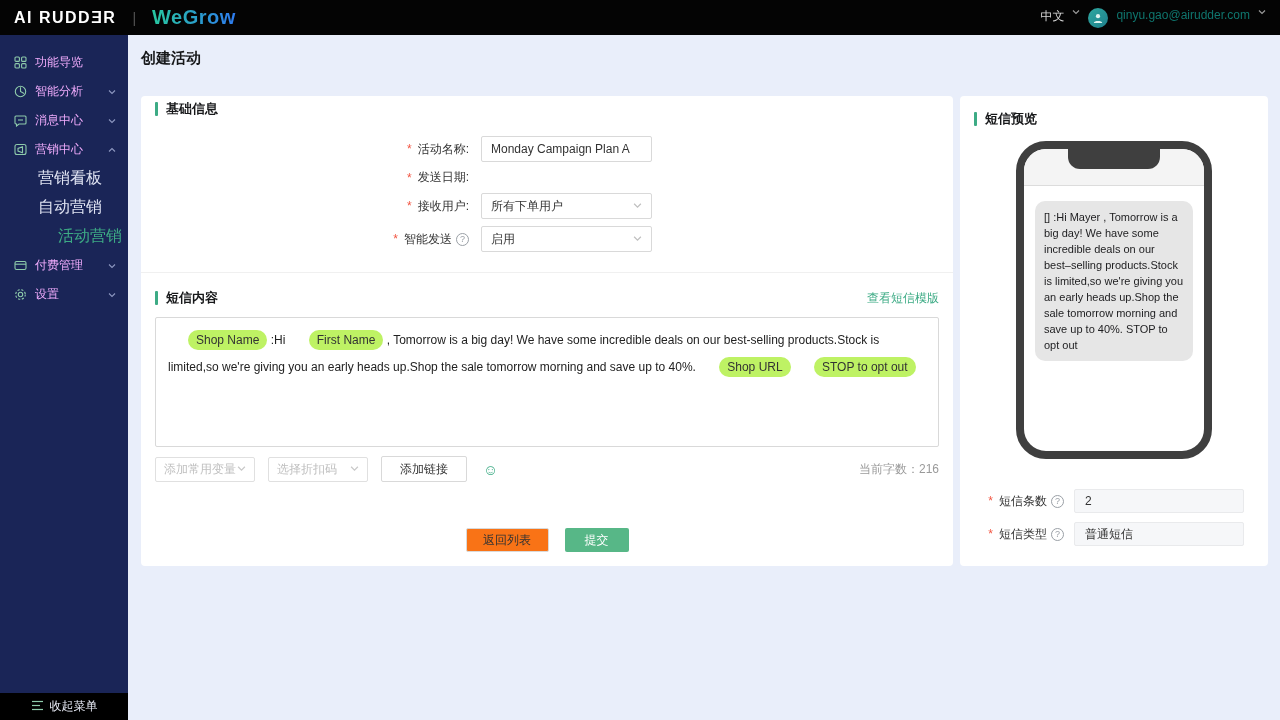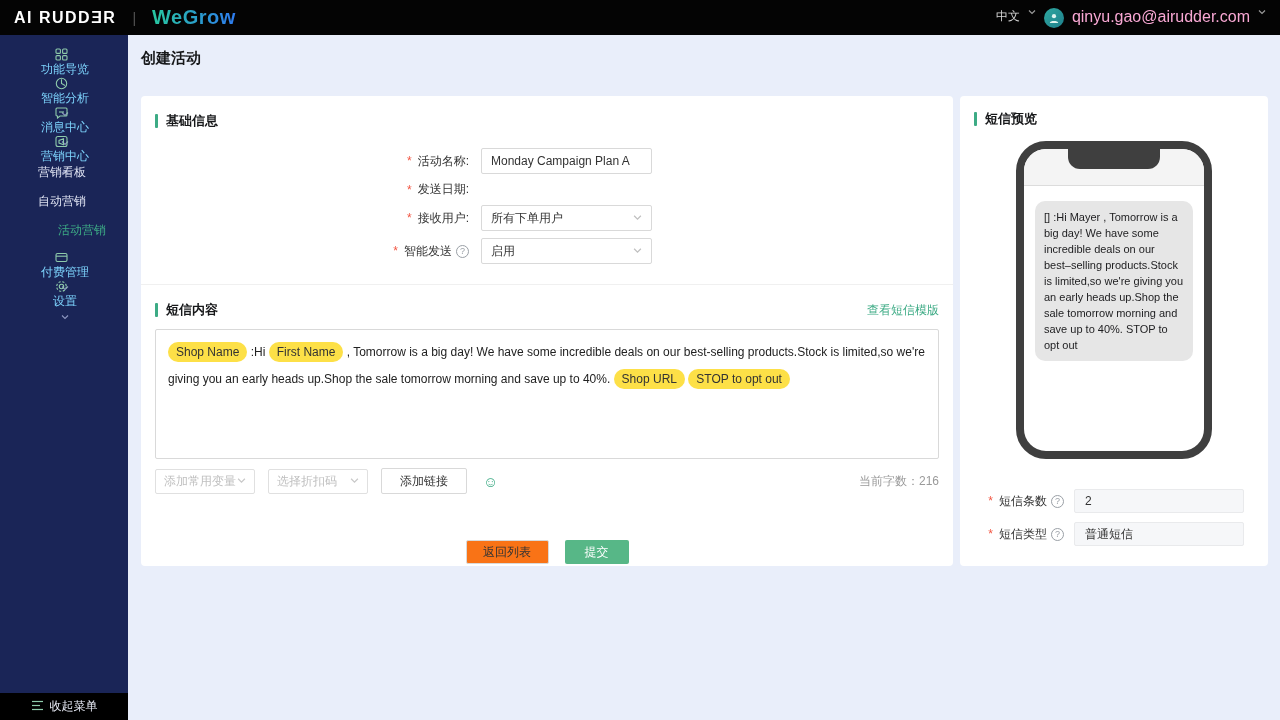--- a/index.html
+++ b/index.html
@@ -14,43 +14,43 @@
   .product-name { font-size:20px; font-weight:700; letter-spacing:.5px;
     background:linear-gradient(90deg,#27c79f,#2e7bf0); -webkit-background-clip:text;
     background-clip:text; color:transparent; }
   .topbar-right { margin-left:auto; display:flex; align-items:flex-start; gap:8px; }
   .lang { color:#d6d6d6; font-size:12px; }
   .chev { display:inline-block; width:8px; height:8px; }
   .chev svg { display:block; }
   .avatar { width:20px; height:20px; border-radius:50%;
     background:linear-gradient(135deg,#2ea8a0,#1f7f8c); display:flex; align-items:center;
     justify-content:center; }
-  .email { color:#f9a8d4; font-size:16px; }
+  .email { color:#0f766e; font-size:12px; }
 
   
   .sidebar { position:absolute; left:0; top:35px; width:128px; height:658px; background:#1a2557; }
   .side-item { display:flex; align-items:center; height:29px; padding:0 12px 0 14px;
-    color:#7dd3fc; font-size:12px; cursor:pointer;flex-direction:column; }
+    color:#f0abfc; font-size:12px; cursor:pointer; }
   .side-item .icon { width:13px; height:13px; margin-right:8px; display:flex; align-items:center; }
   .side-item .lbl { flex:1; white-space:nowrap; }
   .side-item .arrow { color:#8d97c0; }
-  .side-sub { display:flex; height:29px; padding-left:38px; color:#dfe3f2;
-    font-size:12px; cursor:pointer; }
+  .side-sub { display:flex; align-items:center; height:29px; padding-left:38px; color:#dfe3f2;
+    font-size:16px; cursor:pointer; }
   .side-sub.active { color:#3dab85;margin-left:20px; }
   .collapse-bar { position:absolute; left:0; top:693px; width:128px; height:27px; background:#000;
     display:flex; align-items:center; justify-content:center; gap:6px; color:#e8ebf6;
     font-size:12px; cursor:pointer; }
 
   
   .main { position:absolute; left:128px; top:35px; width:1152px; height:685px; background:#e9eefa;
     padding:14px 12px 0 13px; }
   .page-title { font-size:15px; font-weight:700; color:#17181a; margin-bottom:28px; }
   .content-row { display:flex; gap:7px; }
   .card { background:#fff; border-radius:4px; }
-  .card-left { flex:1; height:470px; padding:16px 14px 0 14px; position:relative; }
+  .card-left { flex:1; height:470px; padding:4px 14px 0 14px; position:relative; }
   .card-right { width:308px; height:470px; padding:14px 14px 0 14px; }
 
   .sec-head { display:flex; align-items:center; }
   .sec-bar { width:3px; height:14px; background:#3dab85; border-radius:1px; margin-right:8px; }
   .sec-title { font-size:13px; font-weight:700; color:#17181a; }
   .sec-link { margin-left:auto; font-size:12px; color:#3dab85; cursor:pointer; }
 
   
   .form { margin-top:18px; }
   .form-row { display:flex; align-items:center; margin-bottom:7px; }
@@ -63,22 +63,22 @@
   .ctl .sel-arrow { color:#c0c0c0; }
   .help { width:13px; height:13px; border:1px solid #9aa0a6; border-radius:50%; color:#9aa0a6;
     font-size:9px; display:inline-flex; align-items:center; justify-content:center; }
 
   .hr { height:1px; background:#f0f0f0; margin:20px -14px 0 -14px; }
   .sms-head { margin-top:16px; }
 
   
   .editor { margin-top:10px; border:1px solid #d9d9d9; border-radius:2px; height:130px;
     padding:9px 12px; font-size:12px; color:#222; line-height:27px; }
-  .pill { background:#fde047; border-radius:10px; padding:3px 8px; font-size:12px; color:#333;
-    white-space:nowrap; }
+  .pill { background:#bef264; border-radius:10px; padding:3px 8px; font-size:12px; color:#333;
+    white-space:nowrap;margin-left:20px; }
 
   .editor-tools { display:flex; align-items:center; margin-top:9px; gap:13px; }
   .tool-select { width:100px; height:25px; border:1px solid #e0e0e0; border-radius:2px;
     display:flex; align-items:center; padding:0 8px; font-size:12px; color:#bfbfbf;
     background:#fff; }
   .tool-select .val { flex:1; }
   .btn-plain { height:26px; border:1px solid #d9d9d9; border-radius:2px; background:#fff;
     font-size:12px; color:#333; padding:0 18px; display:flex; align-items:center; cursor:pointer; }
   .emoji { color:#3dab85; font-size:15px; margin-left:3px; cursor:pointer; }
   .char-count { margin-left:auto; font-size:12px; color:#9a9a9a; }

